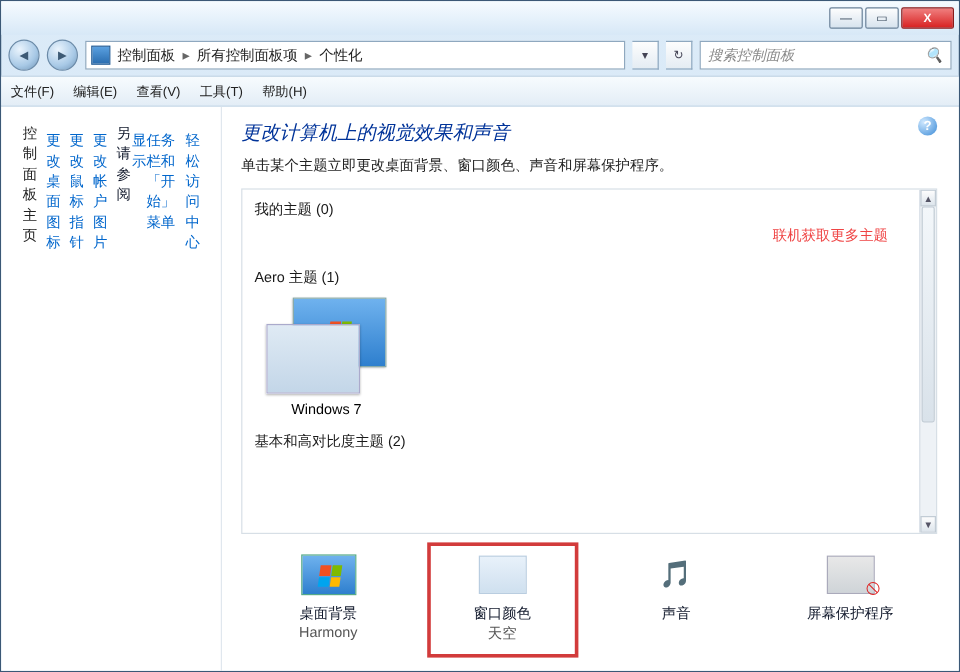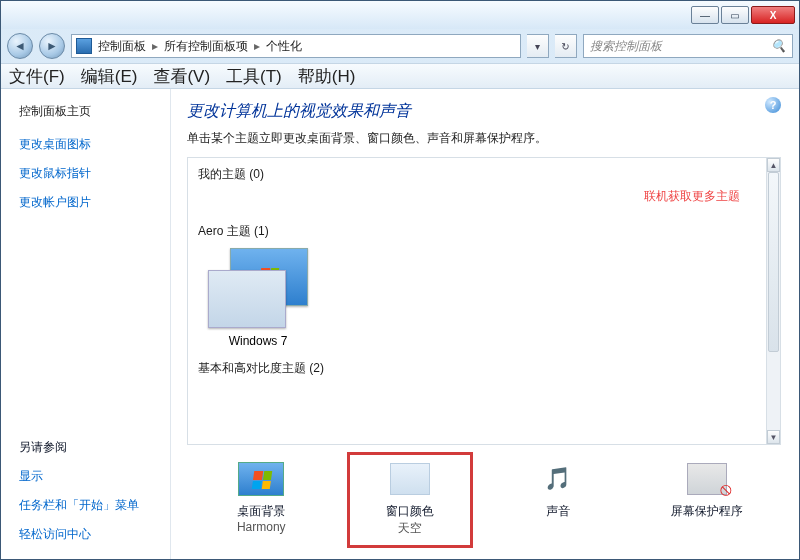--- a/index.html
+++ b/index.html
@@ -9,23 +9,23 @@
   .win-btn { height: 18px; border: 1px solid #6a8198; margin-left: 2px; border-radius: 2px; display: flex; align-items: center; justify-content: center; font-size: 10px; color: #2b3d4f; background: linear-gradient(#fdfdfd,#d7e3ee); }
   .win-btn.min, .win-btn.max { width: 28px; }
   .win-btn.close { width: 44px; background: linear-gradient(#f08080,#d82222); color: #fff; border-color: #8b1a1a; font-weight: bold; }
   .navbar { height: 34px; display: flex; align-items: center; padding: 3px 6px; gap: 6px; }
   .nav-arrow { width: 26px; height: 26px; border-radius: 50%; background: radial-gradient(circle at 35% 30%, #eaf4fd, #a8c9e6 60%, #6f94b6); border: 1px solid #6b8aa7; display: flex; align-items: center; justify-content: center; color: #3d5a75; font-size: 12px; }
   .address { flex: 1; height: 24px; background: #fff; border: 1px solid #8fa8bf; display: flex; align-items: center; font-size: 12px; color: #222; padding: 0 4px; }
   .address .ico { width: 16px; height: 16px; background: linear-gradient(#5aa0e0,#2a6db0); margin-right: 6px; border: 1px solid #1e5a96; }
   .address .sep { margin: 0 6px; color: #666; }
   .addr-btn { width: 22px; height: 24px; border: 1px solid #8fa8bf; border-left: none; background: linear-gradient(#fdfdfd,#e4ecf3); display:flex;align-items:center;justify-content:center;font-size:10px;color:#445; }
   .searchbox { width: 210px; height: 24px; border: 1px solid #8fa8bf; background: #fff; display: flex; align-items: center; padding: 0 6px; font-size: 12px; color: #888; font-style: italic; justify-content: space-between; }
-  .menubar { height: 26px; background: linear-gradient(#f7fbfe,#e3edf6); border-top: 1px solid #c5d6e5; border-bottom: 1px solid #c5d6e5; display: flex; align-items: center; padding: 0 8px; font-size: 17px; color: #222; gap: 16px; }
+  .menubar { height: 26px; background: linear-gradient(#f7fbfe,#e3edf6); border-top: 1px solid #c5d6e5; border-bottom: 1px solid #c5d6e5; display: flex; align-items: center; padding: 0 8px; font-size: 11px; color: #222; gap: 16px; }
   .content { flex: 1; display: flex; background: #fff; position: relative; }
-  .sidebar { width: 170px; padding: 14px 10px 10px 18px; font-size: 12px; border-right: 1px solid #e0e7ee; display:flex; flex-direction:column; }
+  .sidebar { width: 184px; padding: 14px 10px 10px 18px; font-size: 12px; border-right: 1px solid #e0e7ee; display:flex; flex-direction:row; }
   .sidebar .head { color: #222; margin-bottom: 10px; }
   .sidebar a.task { display:block; color: #0066cc; margin: 6px 0; text-decoration: none; }
   .sidebar .spacer { flex:1; }
   .sidebar .seealso-h { color:#0f172a; margin-bottom:6px; }
   .main { flex:1; padding: 12px 18px 8px 16px; position:relative; display:flex; flex-direction:column; }
   .help-icon { position:absolute; top:8px; right:18px; width:16px;height:16px;border-radius:50%;background:radial-gradient(circle at 30% 30%,#cfe8ff,#3a8ad6);color:#fff;font-size:11px;display:flex;align-items:center;justify-content:center;font-weight:bold; }
   h1.page-title { font-size: 16px; font-weight: normal; color: #003399; margin-bottom: 8px; font-style: italic; }
   .instr { font-size: 12px; color: #222; margin-bottom: 10px; }
   .themes-box { border:1px solid #d7dfe6; flex:1; position:relative; overflow:hidden; }
   .themes-inner { position:absolute; inset:0 14px 0 0; overflow:hidden; padding: 6px 10px; font-size:12px; }

